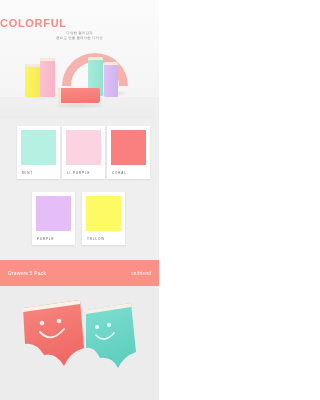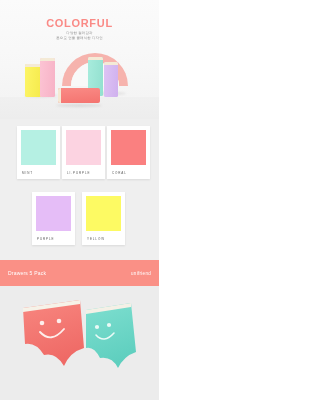--- a/index.html
+++ b/index.html
@@ -13,21 +13,21 @@
 
   
   .hero {
     position:relative;
     width:159px; height:119px;
     background:linear-gradient(#fbfbfb 0%, #f7f7f7 55%, #f2f2f2 100%);
     overflow:hidden;
   }
   .hero-title {
     position:absolute; top:17px; left:0; width:100%;
-    text-align:center;
+    text-align:left;
     font-size:11px; font-weight:bold;
     letter-spacing:0.7px;
     color:#fa8a86;
   }
   .hero-sub {
     position:absolute; top:31px; left:0; width:100%;
     text-align:center;
     font-size:3.4px; line-height:5px;
     letter-spacing:0.2px;
     color:#8d8d8d;

